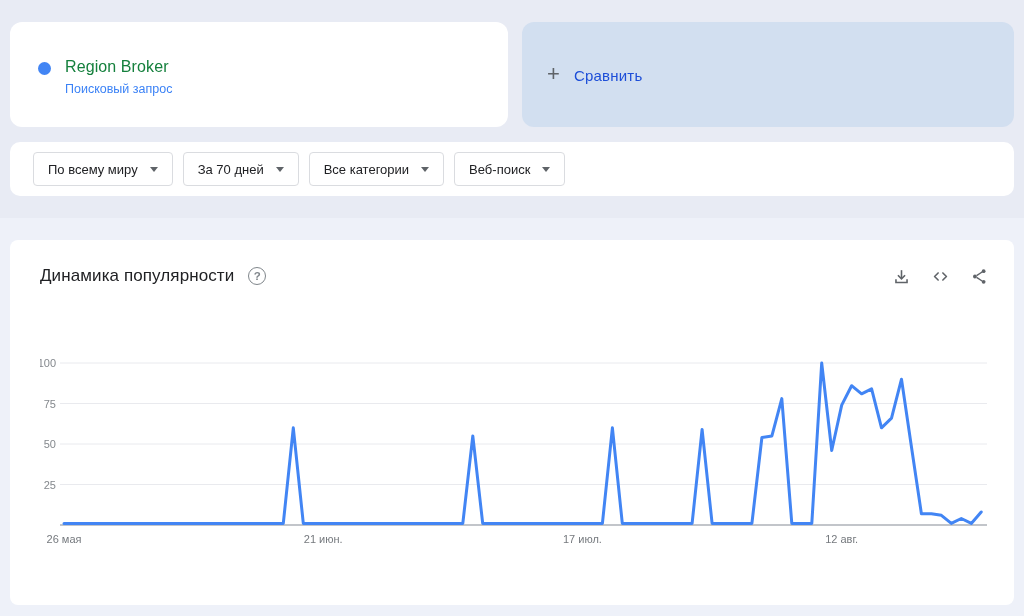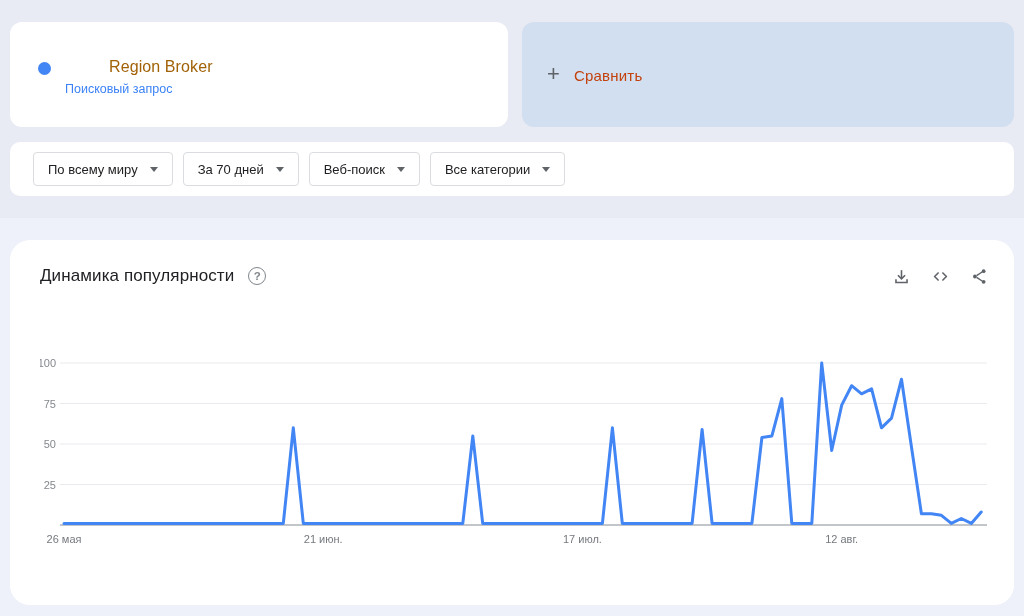--- a/index.html
+++ b/index.html
@@ -19,38 +19,38 @@
   .term-card {
     position:absolute; left:10px; top:22px; width:498px; height:105px;
     background:#ffffff; border-radius:12px; cursor:pointer;
   }
   .term-dot {
     position:absolute; left:28px; top:40px; width:13px; height:13px;
     border-radius:50%;
   }
   .term-title {
     position:absolute; left:55px; top:36px;
-    font-size:16px; font-weight:500; color:#a16207; letter-spacing:.1px;margin-left:44px;
+    font-size:16px; font-weight:500; color:#15803d; letter-spacing:.1px;
   }
   .term-subtitle {
     position:absolute; left:55px; top:60px;
     font-size:12.5px; color:#3b82f6;
   }
   
   .compare-card {
     position:absolute; left:522px; top:22px; width:492px; height:105px;
     background:#d2dff0; border-radius:12px; cursor:pointer;
   }
   .compare-plus {
     position:absolute; left:25px; top:50%; transform:translateY(-54%);
     font-size:22px; font-weight:400; color:#5f6368; line-height:1;
   }
   .compare-label {
     position:absolute; left:52px; top:50%; transform:translateY(-50%);
-    font-size:15px; color:#c2410c; letter-spacing:.2px;
+    font-size:15px; color:#1d4ed8; letter-spacing:.2px;
   }
   
   .filter-card {
     position:absolute; left:10px; top:142px; width:1004px; height:54px;
     background:#ffffff; border-radius:10px;
     display:flex; align-items:center; padding-left:23px; gap:10px;
   }
   .filter-btn {
     height:34px; display:inline-flex; align-items:center;
     border:1px solid #dadce0; border-radius:4px; background:#fff;
@@ -58,21 +58,21 @@
   }
   .filter-btn .lbl { font-size:13px; color:#202124; }
   .caret {
     display:inline-block; width:0; height:0; margin-left:12px;
     border-left:4.5px solid transparent; border-right:4.5px solid transparent;
     border-top:5.5px solid #5f6368;
   }
   
   .chart-card {
     position:absolute; left:10px; top:240px; width:1004px; height:365px;
-    background:#ffffff; border-radius:20px;
+    background:#ffffff; border-radius:8px;
   }
   .chart-header {
     position:absolute; left:30px; top:24px; right:24px; height:24px;
     display:flex; align-items:center;
   }
   .chart-title { font-size:17px; color:#202124; letter-spacing:.1px; }
   .help-badge {
     width:18px; height:18px; margin-left:14px; border:1.6px solid #80868b;
     border-radius:50%; color:#80868b; font-size:11.5px; font-weight:700;
     display:inline-flex; align-items:center; justify-content:center;
@@ -107,25 +107,25 @@
 <div class="filter-card">
   <button class="filter-btn">
     <span class="lbl">По всему миру</span>
     <span class="caret"></span>
   </button>
   <button class="filter-btn">
     <span class="lbl">За 70 дней</span>
     <span class="caret"></span>
   </button>
   <button class="filter-btn">
-    <span class="lbl">Веб-поиск</span>
+    <span class="lbl">Все категории</span>
     <span class="caret"></span>
   </button>
   <button class="filter-btn">
-    <span class="lbl">Все категории</span>
+    <span class="lbl">Веб-поиск</span>
     <span class="caret"></span>
   </button>
 </div>
 
 <div class="chart-card">
   <div class="chart-header">
     <span class="chart-title">Динамика популярности</span>
     <span class="help-badge">?</span>
     <span class="header-actions">
       <button class="icon-btn">

